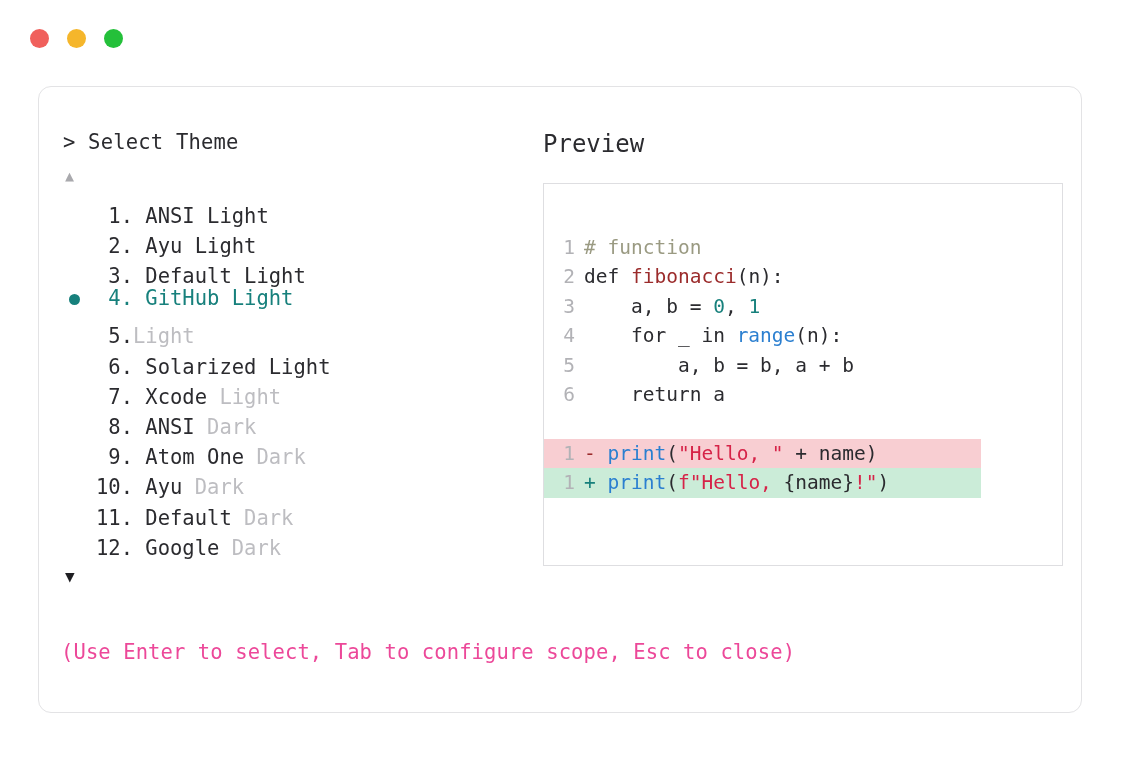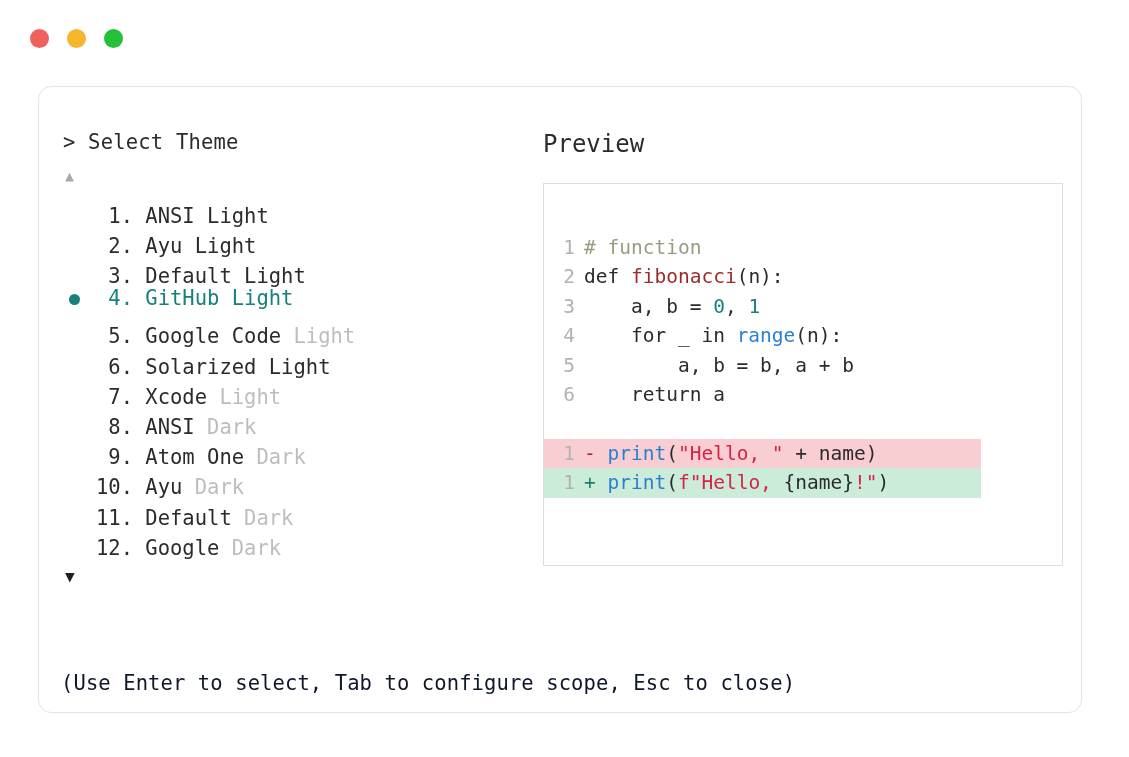--- a/index.html
+++ b/index.html
@@ -106,23 +106,23 @@
   .name-cell { color: #2b2b2f; }
   .variant-cell { color: #2b2b2f; }
   .variant-cell.dim { color: #bdbdc1; }
   .theme-row.selected .num-cell,
   .theme-row.selected .name-cell,
   .theme-row.selected .variant-cell { color: #17807c; }
 
   .footer-hint {
     position: absolute;
     left: 22px;
-    top: 584px;
+    top: 553px;
     font-size: 20.5px;
-    color: #0f172a;
+    color: #ec4899;
     white-space: pre;
     letter-spacing: 0.1px;
   }
 
   
   .right-col {
     position: absolute;
     left: 504px;
     top: 45px;
     width: 520px;
@@ -199,21 +199,21 @@
 <div class="card">
 
   <div class="left-col">
     <div class="prompt-line">&gt; Select Theme</div>
     <div class="scroll-arrow up">▲</div>
     <div class="theme-list" id="theme-list">
         <div class="theme-row"><span class="bullet-cell"></span><span class="num-cell">1.</span><span class="name-cell"> ANSI </span><span class="variant-cell">Light</span></div>
         <div class="theme-row"><span class="bullet-cell"></span><span class="num-cell">2.</span><span class="name-cell"> Ayu </span><span class="variant-cell">Light</span></div>
         <div class="theme-row"><span class="bullet-cell"></span><span class="num-cell">3.</span><span class="name-cell"> Default </span><span class="variant-cell">Light</span></div>
         <div class="theme-row selected"><span class="bullet-cell"><span class="bullet"></span></span><span class="num-cell">4.</span><span class="name-cell"> GitHub </span><span class="variant-cell">Light</span></div>
-        <div class="theme-row"><span class="bullet-cell"></span><span class="num-cell">5.</span><span class="name-cell"> Google Code </span><span class="variant-cell dim">Light</span></div>
+        <div class="theme-row"><span class="bullet-cell"></span><span class="num-cell">5.</span><span class="variant-cell dim">Light</span></div>
         <div class="theme-row"><span class="bullet-cell"></span><span class="num-cell">6.</span><span class="name-cell"> Solarized </span><span class="variant-cell">Light</span></div>
         <div class="theme-row"><span class="bullet-cell"></span><span class="num-cell">7.</span><span class="name-cell"> Xcode </span><span class="variant-cell dim">Light</span></div>
         <div class="theme-row"><span class="bullet-cell"></span><span class="num-cell">8.</span><span class="name-cell"> ANSI </span><span class="variant-cell dim">Dark</span></div>
         <div class="theme-row"><span class="bullet-cell"></span><span class="num-cell">9.</span><span class="name-cell"> Atom One </span><span class="variant-cell dim">Dark</span></div>
         <div class="theme-row"><span class="bullet-cell"></span><span class="num-cell">10.</span><span class="name-cell"> Ayu </span><span class="variant-cell dim">Dark</span></div>
         <div class="theme-row"><span class="bullet-cell"></span><span class="num-cell">11.</span><span class="name-cell"> Default </span><span class="variant-cell dim">Dark</span></div>
         <div class="theme-row"><span class="bullet-cell"></span><span class="num-cell">12.</span><span class="name-cell"> Google </span><span class="variant-cell dim">Dark</span></div>
       </div>
     <div class="scroll-arrow down">▼</div>
   </div>

